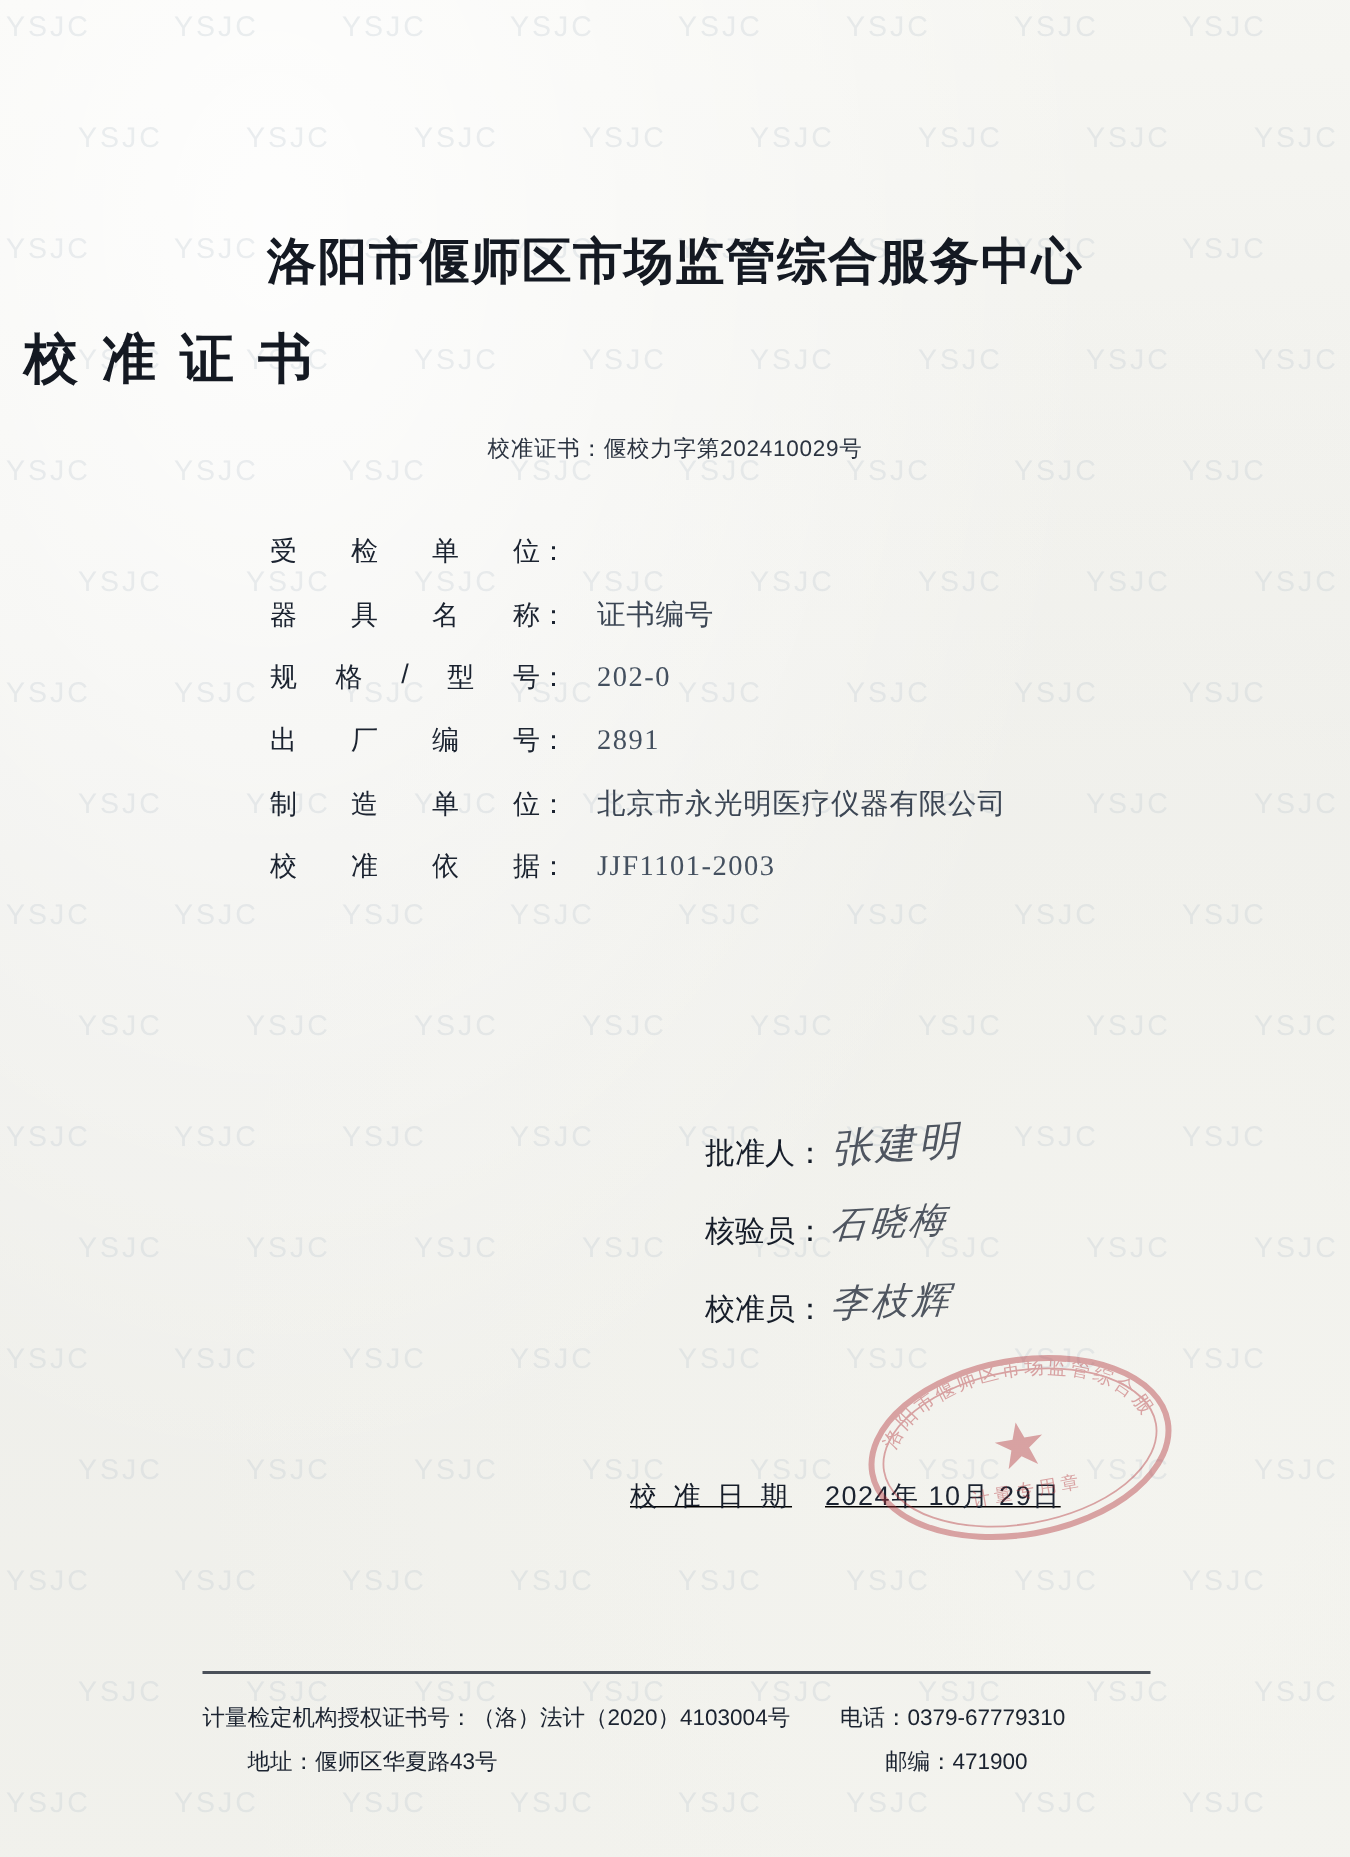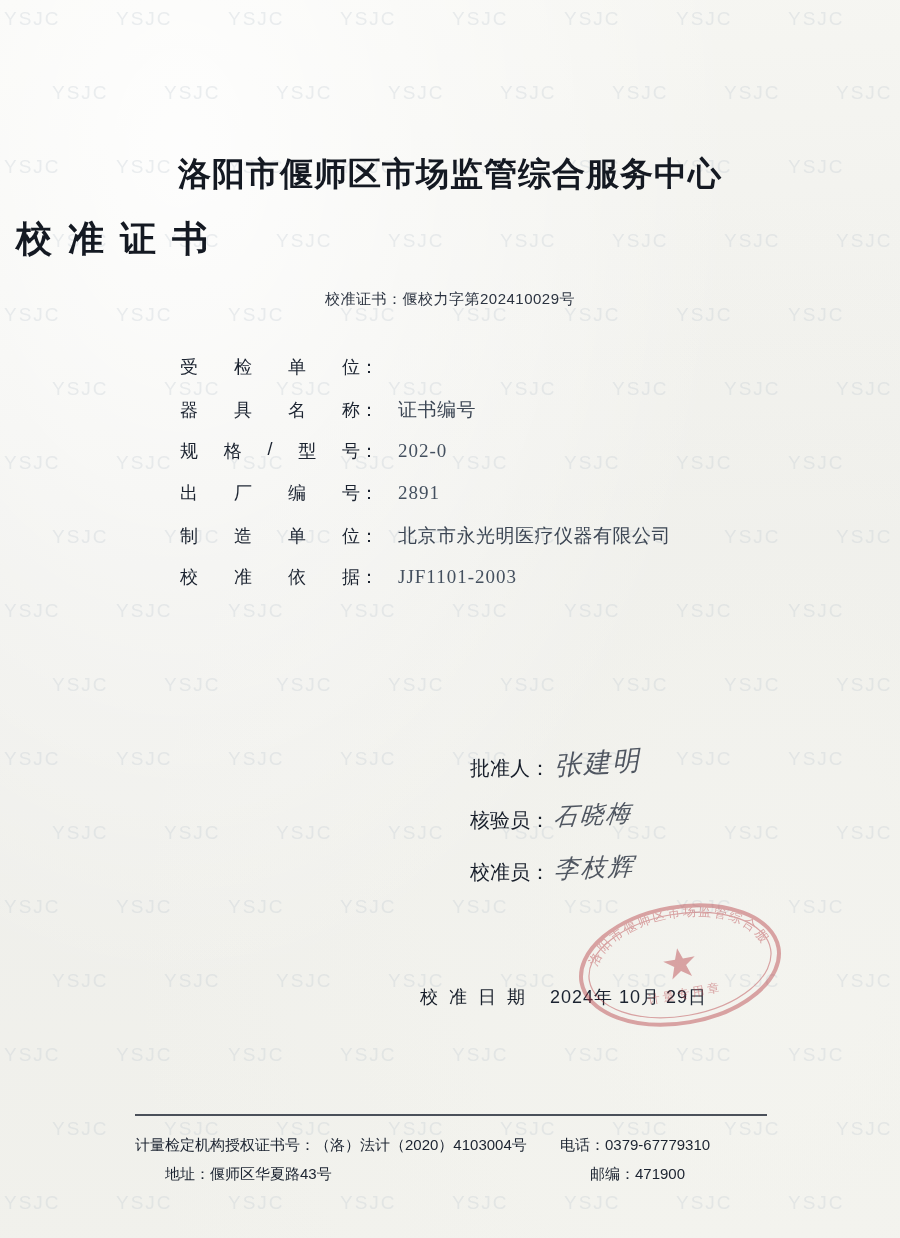--- a/index.html
+++ b/index.html
@@ -173,20 +173,21 @@
     opacity: 0.42;
     pointer-events: none;
   }
 
   
   .dates {
     position: absolute;
     top: 985px;
     left: 420px;
     width: 440px;
+    text-decoration: underline;
   }
   .date-row {
     height: 34px;
     font-family: "Liberation Sans", sans-serif;
     font-size: 18px;
     color: #161d29;
     display: flex;
     align-items: baseline;
   }
   .date-label { letter-spacing: 3px; }

